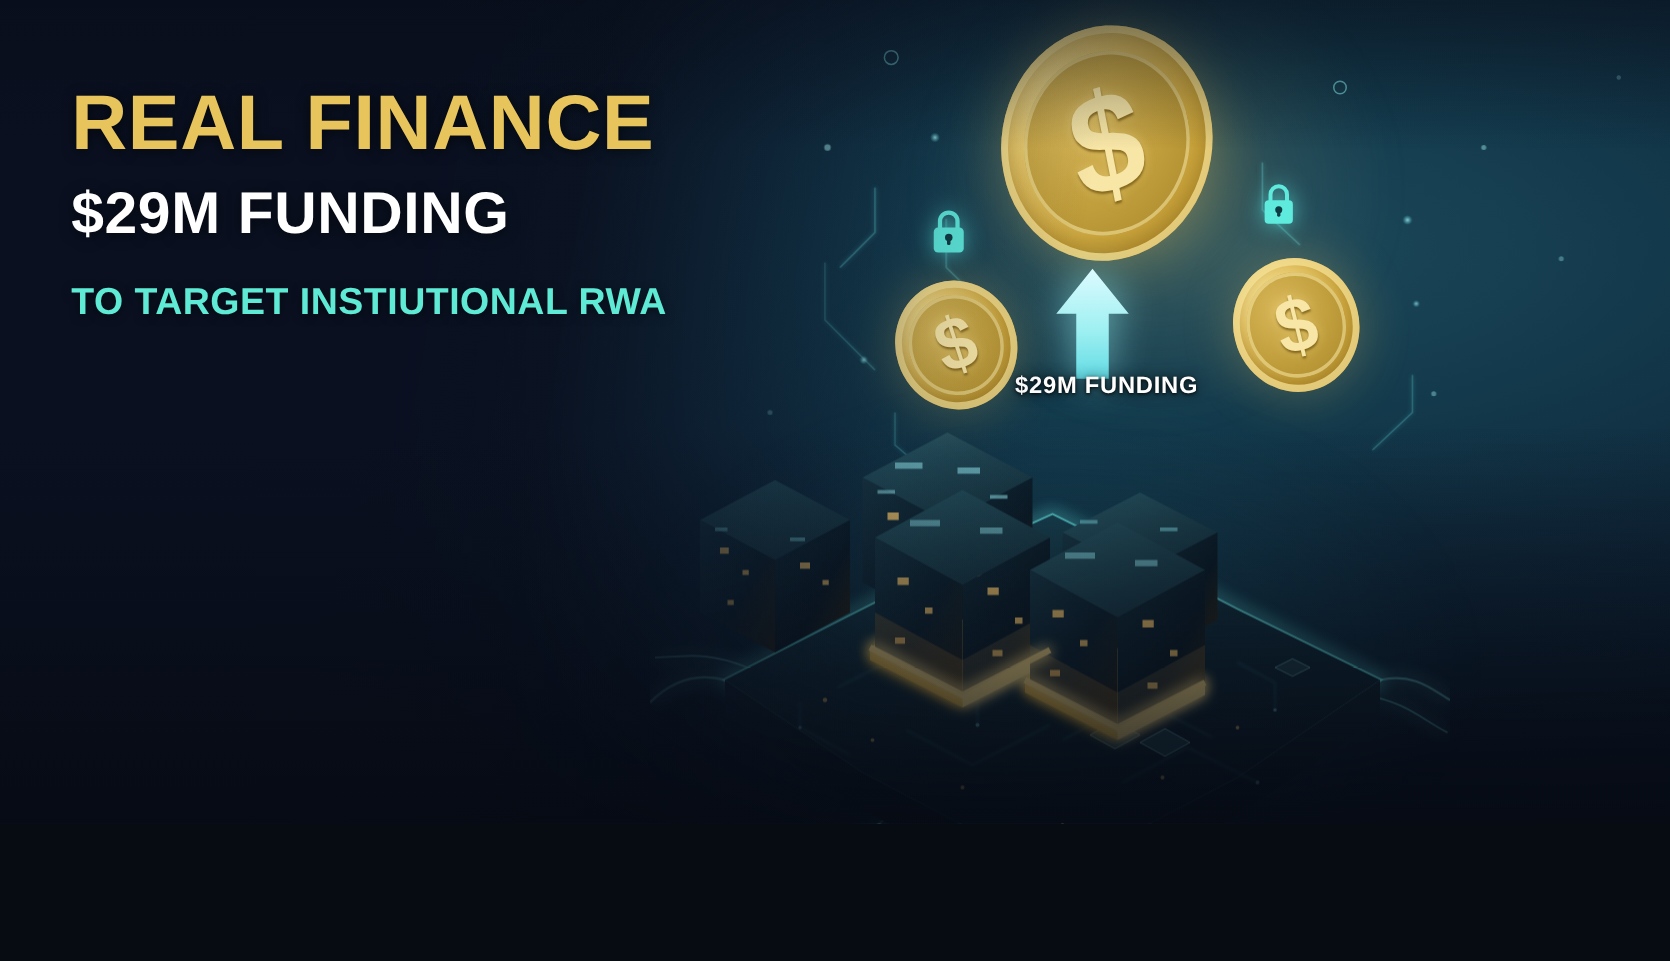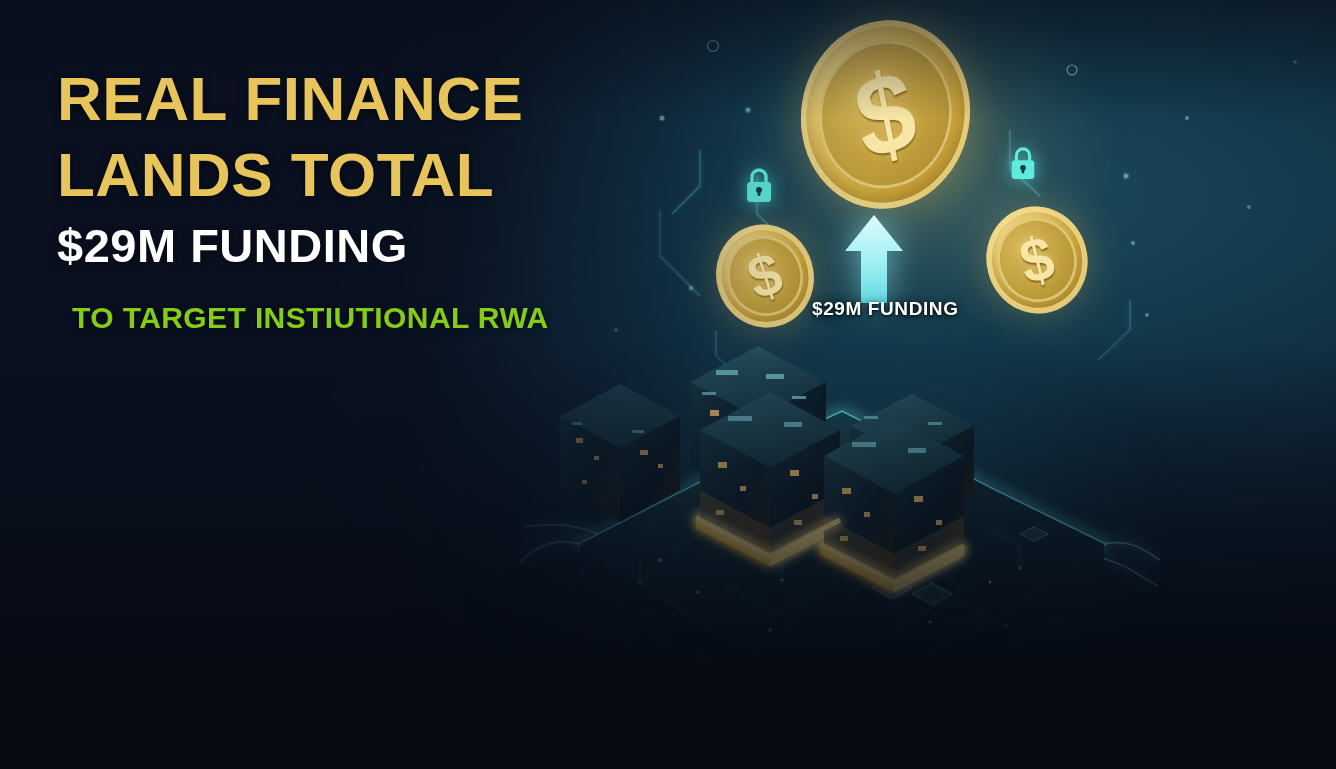--- a/index.html
+++ b/index.html
@@ -75,22 +75,22 @@
     text-shadow: 0 2px 10px rgba(0,0,0,0.55);
   }
   .hl-2 { margin-top: 14px; }
   .hl-3 {
     color: #ffffff;
     font-size: 47px;
     margin-top: 16px;
     text-shadow: 0 2px 10px rgba(0,0,0,0.55);
   }
   .sub {
-    margin: 15px;
-    color: #84cc16;
+    margin: 0;
+    color: #5eead4;
     font-size: 30px;
     font-weight: 700;
     letter-spacing: 0.4px;
     line-height: 1.42;
     text-transform: uppercase;
     text-shadow: 0 2px 8px rgba(0,0,0,0.5);
   }
   .sub-1 { margin-top: 28px; }
 
   
@@ -524,19 +524,18 @@
   </div>
 
   <div class="funding-label">$29M FUNDING</div>
 
   <div class="bg-left-fade"></div>
   <div class="bg-bottom-fade"></div>
   <div class="bg-top-fade"></div>
 
   <div class="headline-block">
     <h1 class="hl hl-1">REAL FINANCE</h1>
-    <h1 class="hl hl-2">LANDS TOTAL</h1>
     <h1 class="hl hl-3">$29M FUNDING</h1>
     <p class="sub sub-1">TO TARGET INSTIUTIONAL RWA</p>
   </div>
 
 
 </div>
 
 </body></html>

